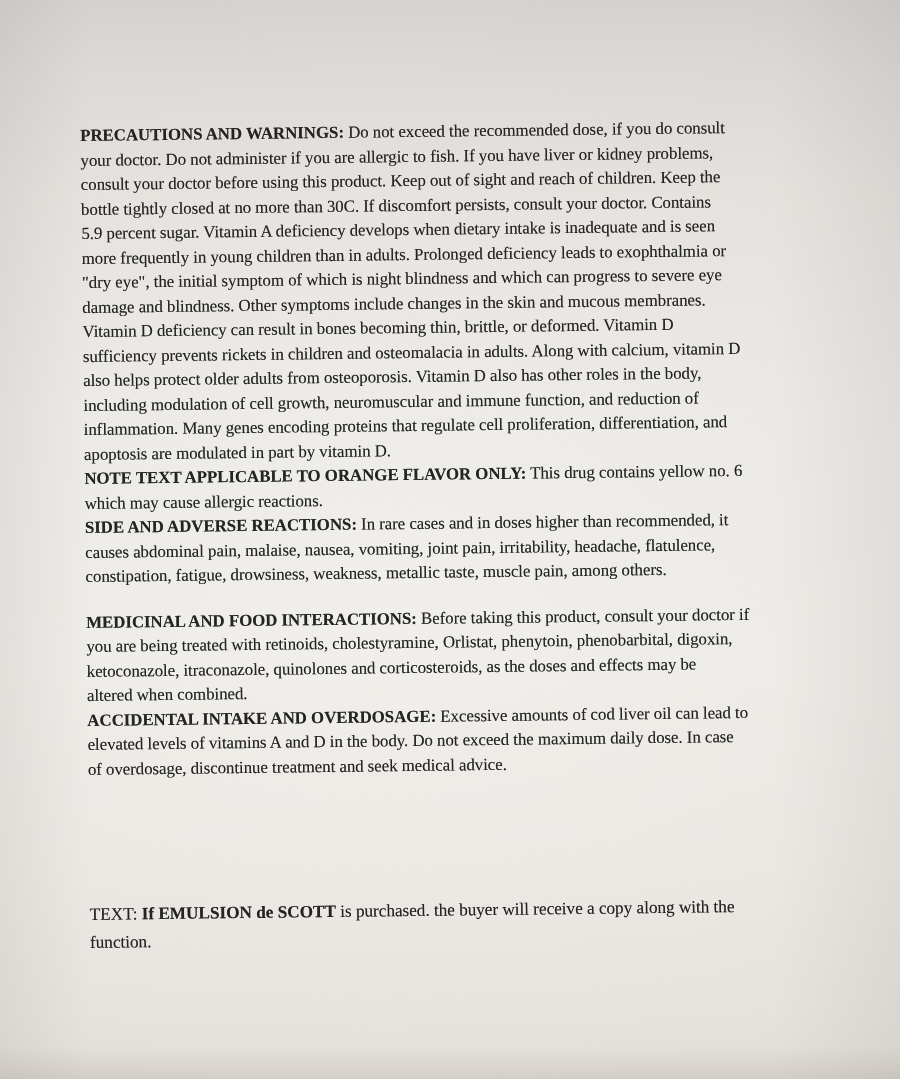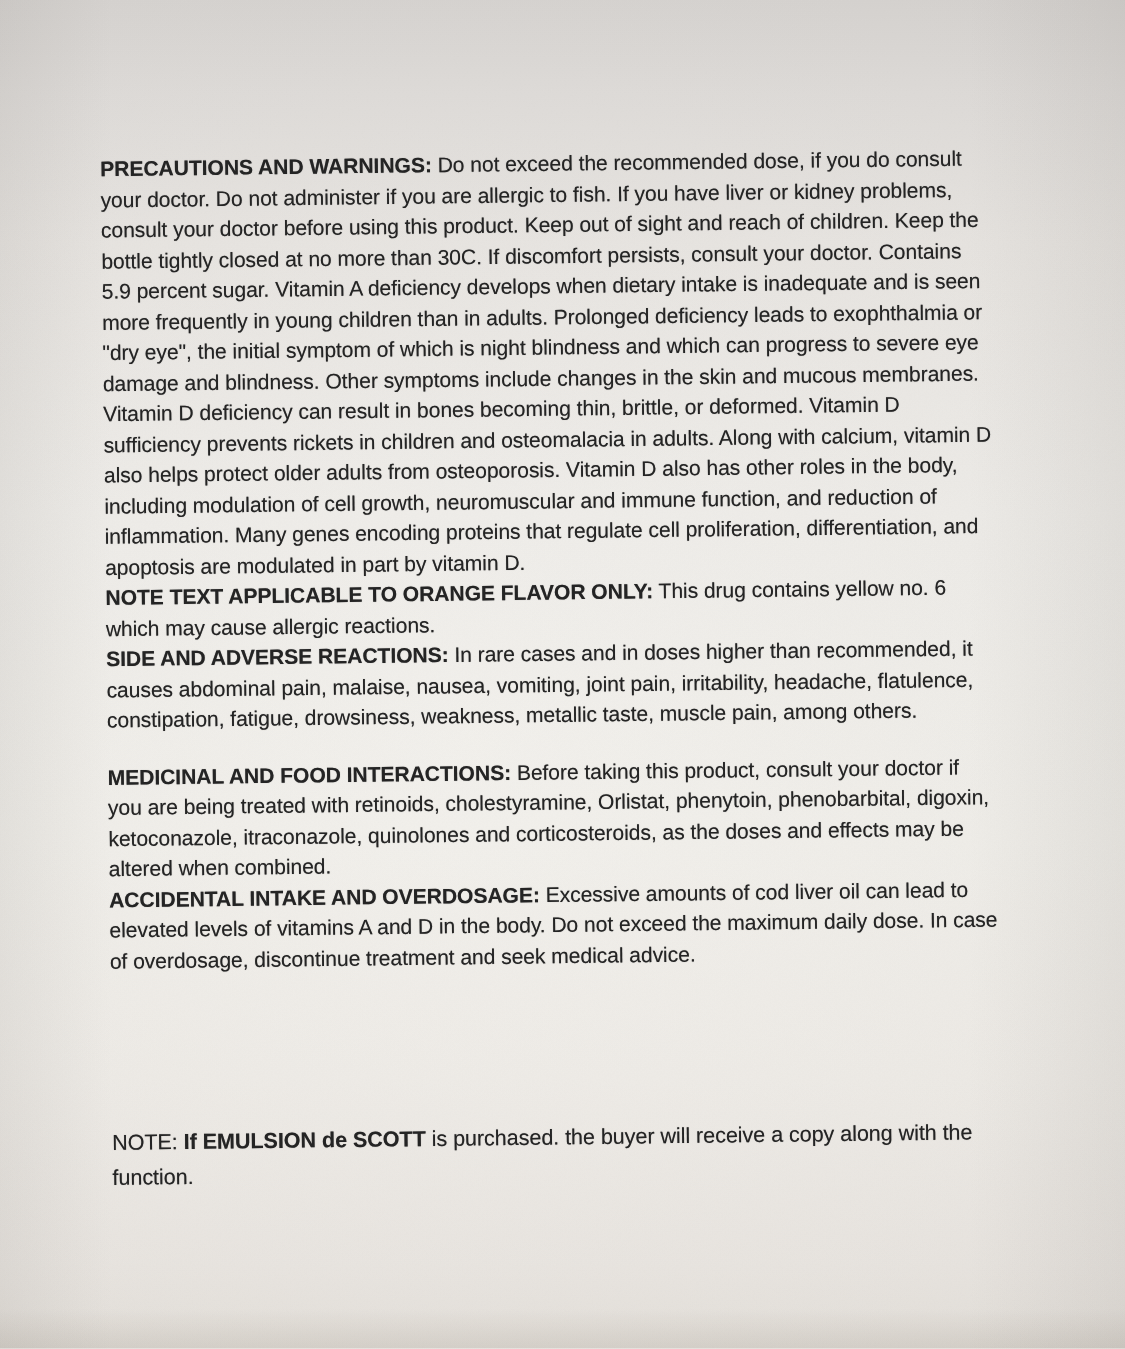--- a/index.html
+++ b/index.html
@@ -19,20 +19,21 @@
     background:
       linear-gradient(180deg,
         var(--paper-top, #d8d5d2) 0%,
         #e0ddda 7%,
         #e9e6e2 18%,
         #efede9 38%,
         var(--paper-mid, #f1efea) 62%,
         #efece7 80%,
         var(--paper-bottom, #eae6e1) 94%,
         #e5e1db 100%);
+    font-family: Liberation Serif, serif;
   }
   .shade {
     position: absolute;
     inset: 0;
     pointer-events: none;
     background:
       linear-gradient(90deg, rgba(120,115,110,0.10) 0%, rgba(120,115,110,0.00) 10%,
                              rgba(120,115,110,0.00) 86%, rgba(120,115,110,0.10) 100%),
       linear-gradient(0deg,  rgba(145,135,122,0.18) 0%, rgba(145,135,122,0.00) 3%),
       radial-gradient(120% 90% at 42% 55%, rgba(255,255,255,0.10) 0%, rgba(90,85,80,0.05) 100%);
@@ -114,17 +115,17 @@
         <div class="line"><span class="seg-r">you are being treated with retinoids, cholestyramine, Orlistat, phenytoin, phenobarbital, digoxin,</span></div>
         <div class="line"><span class="seg-r">ketoconazole, itraconazole, quinolones and corticosteroids, as the doses and effects may be</span></div>
         <div class="line"><span class="seg-r">altered when combined.</span></div>
       </div>
       <div class="para">
         <div class="line"><span class="seg-b">ACCIDENTAL INTAKE AND OVERDOSAGE:</span><span class="seg-r"> Excessive amounts of cod liver oil can lead to</span></div>
         <div class="line"><span class="seg-r">elevated levels of vitamins A and D in the body. Do not exceed the maximum daily dose. In case</span></div>
         <div class="line"><span class="seg-r">of overdosage, discontinue treatment and seek medical advice.</span></div>
       </div>
       <div class="para gap-footer">
-        <div class="line"><span class="seg-r">NOTE: </span><span class="seg-b">If EMULSION de SCOTT</span><span class="seg-r"> is purchased. the buyer will receive a copy along with the</span></div>
+        <div class="line"><span class="seg-r">TEXT: </span><span class="seg-b">If EMULSION de SCOTT</span><span class="seg-r"> is purchased. the buyer will receive a copy along with the</span></div>
         <div class="line"><span class="seg-r">function.</span></div>
       </div>
     </div>
 </div>
 
 </body></html>

